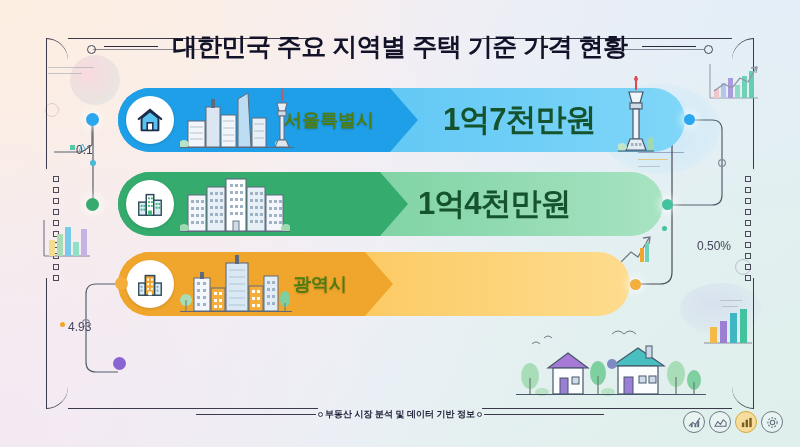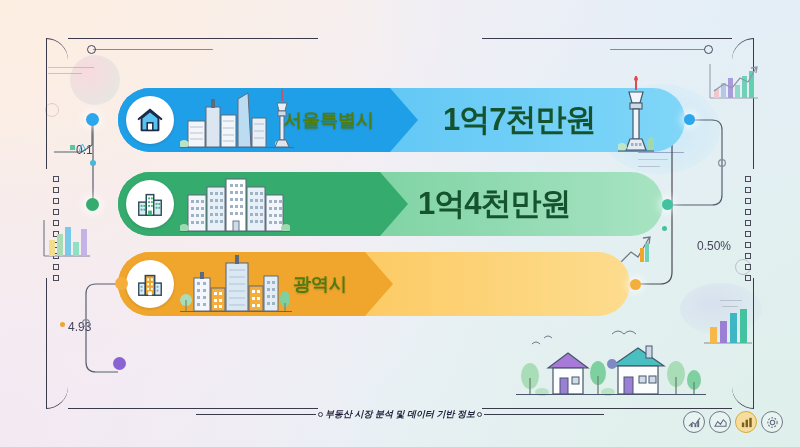--- a/index.html
+++ b/index.html
@@ -122,21 +122,21 @@
   
   .deco { position:absolute; }
   .deco-label { position:absolute; font-size:12px; font-weight:400; color:#44445a;
                 white-space:nowrap;margin-left:26px; }
   .blob { position:absolute; border-radius:50%; }
   .hline { position:absolute; height:1.4px; background:#9aa0ad; border-radius:1px; }
   .ring { position:absolute; border-radius:50%; }
 
   
   .footer { position:absolute; left:0; top:408px; width:800px;
-            display:flex; align-items:center; justify-content:center; gap:2px;font-style:italic; }
+            display:flex; align-items:center; justify-content:center; gap:2px; }
   .footer-rule { width:120px; height:1.2px; background:#3a3a4a; }
   .footer-dot { width:5px; height:5px; border-radius:50%; border:1.3px solid #3a3a4a; }
   .footer-text { font-size:9px; font-weight:700; color:#22223a; white-space:nowrap; }
 
   
   .icon-cluster { position:absolute; left:683px; top:411px; display:flex; gap:4px; }
   .mini-icon { width:22px; height:22px; border-radius:50%;
                border:1.1px solid #6f7a86; display:flex; align-items:center;
                justify-content:center; background:rgba(255,255,255,.28); }
   .mini-icon.active { border-color:#d9a93c; background:#f6dd9e; }
@@ -283,20 +283,25 @@
 
   <span class="dot glow" style="left:86px;top:113px;width:13px;height:13px;background:#2aa7ef;"></span>
   <span class="dot glow" style="left:86px;top:198px;width:13px;height:13px;background:#35ab6e;"></span>
   <span class="dot" style="left:115px;top:277px;width:13px;height:13px;background:#f5ae3c;"></span>
   <span class="dot" style="left:113px;top:357px;width:13px;height:13px;background:#8a63d3;"></span>
   <span class="dot glow" style="left:684px;top:114px;width:11px;height:11px;background:#2aa7ef;"></span>
   <span class="dot glow" style="left:662px;top:199px;width:11px;height:11px;background:#43c2a0;"></span>
   <span class="dot glow" style="left:630px;top:279px;width:11px;height:11px;background:#f5ae3c;"></span>
   <span class="dot" style="left:607px;top:359px;width:10px;height:10px;background:#7f8ac4;"></span>
 
+  <div class="title-wrap">
+    <span class="title-rule"></span>
+    <h1 class="title">대한민국 주요 지역별 주택 기준 가격 현황</h1>
+    <span class="title-rule"></span>
+  </div>
 
   <div class="row" id="row1">
     <div class="bar"></div>
     <div class="bar-chevron"></div>
 
     <div class="row-icon">
       <svg width="30" height="30" viewBox="0 0 32 32">
         <path d="M4 15 L16 5 L28 15" fill="none" stroke="#1b2a4a" stroke-width="2.2" stroke-linejoin="round" stroke-linecap="round"></path>
         <path d="M7 14 L7 27 L25 27 L25 14 L16 6.8 Z" fill="#58c3f0" stroke="#1b2a4a" stroke-width="2" stroke-linejoin="round"></path>
         <rect x="13" y="19" width="6" height="8" fill="#fff" stroke="#1b2a4a" stroke-width="1.6"></rect>

